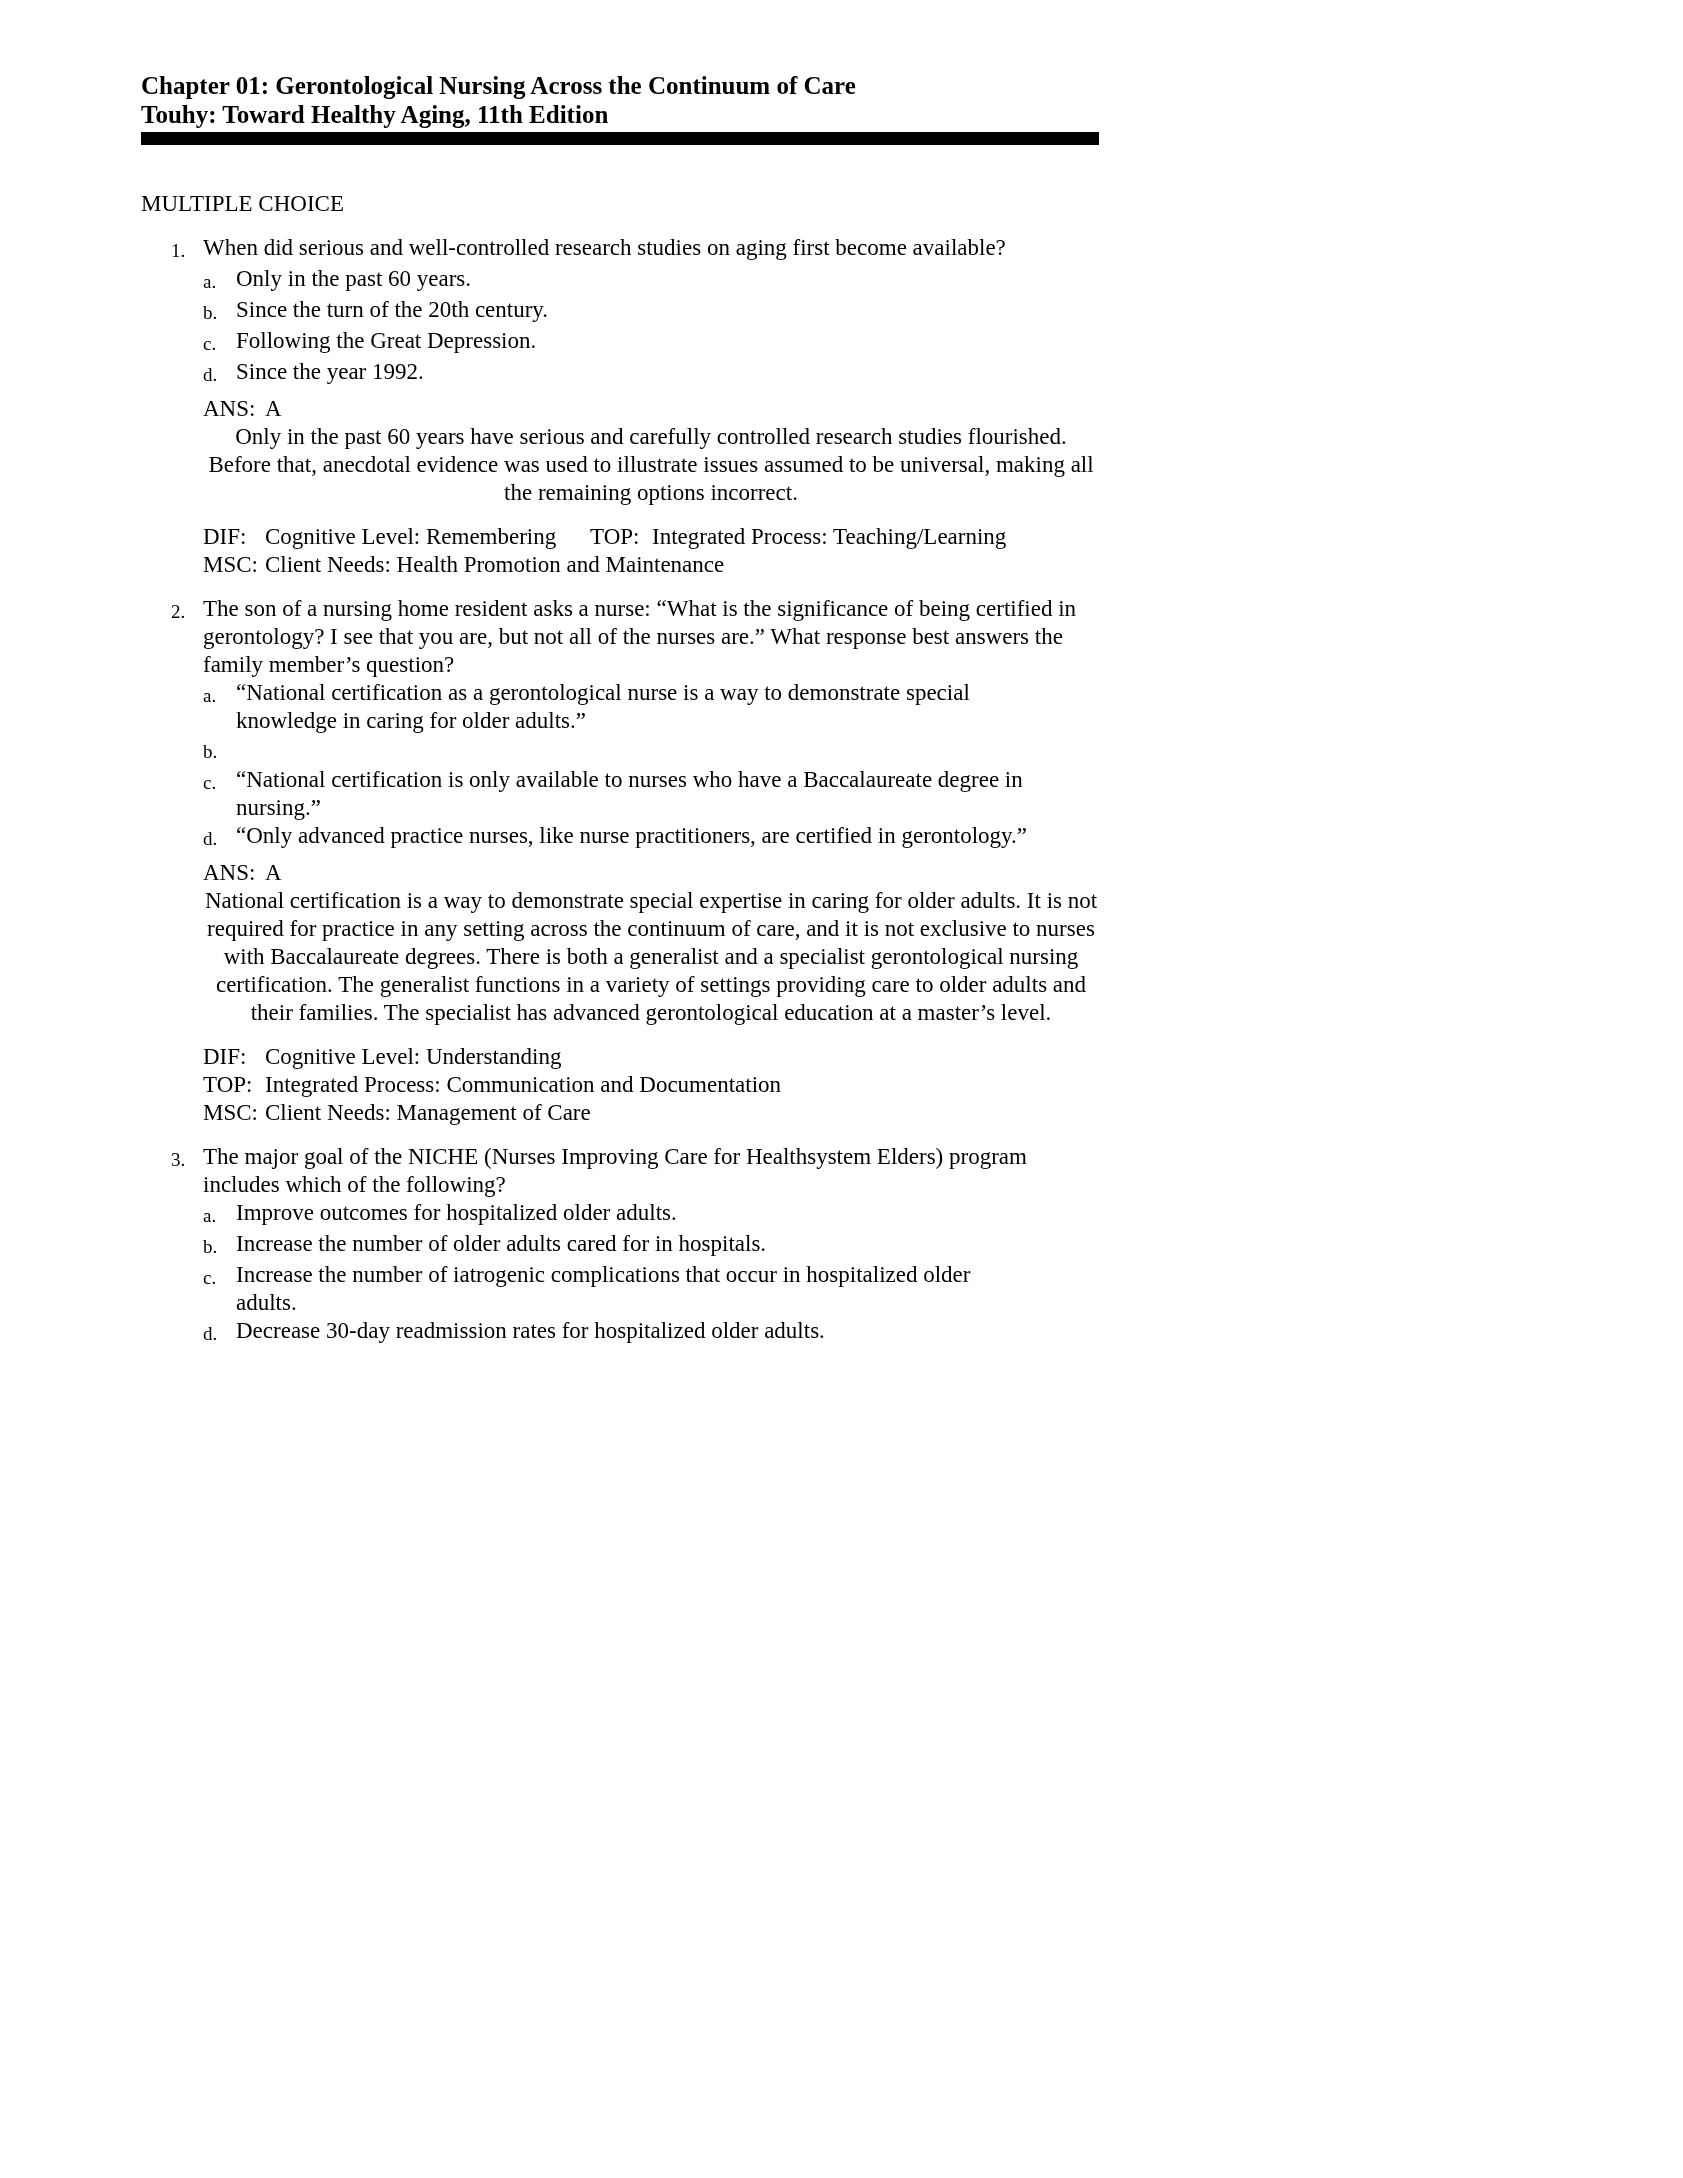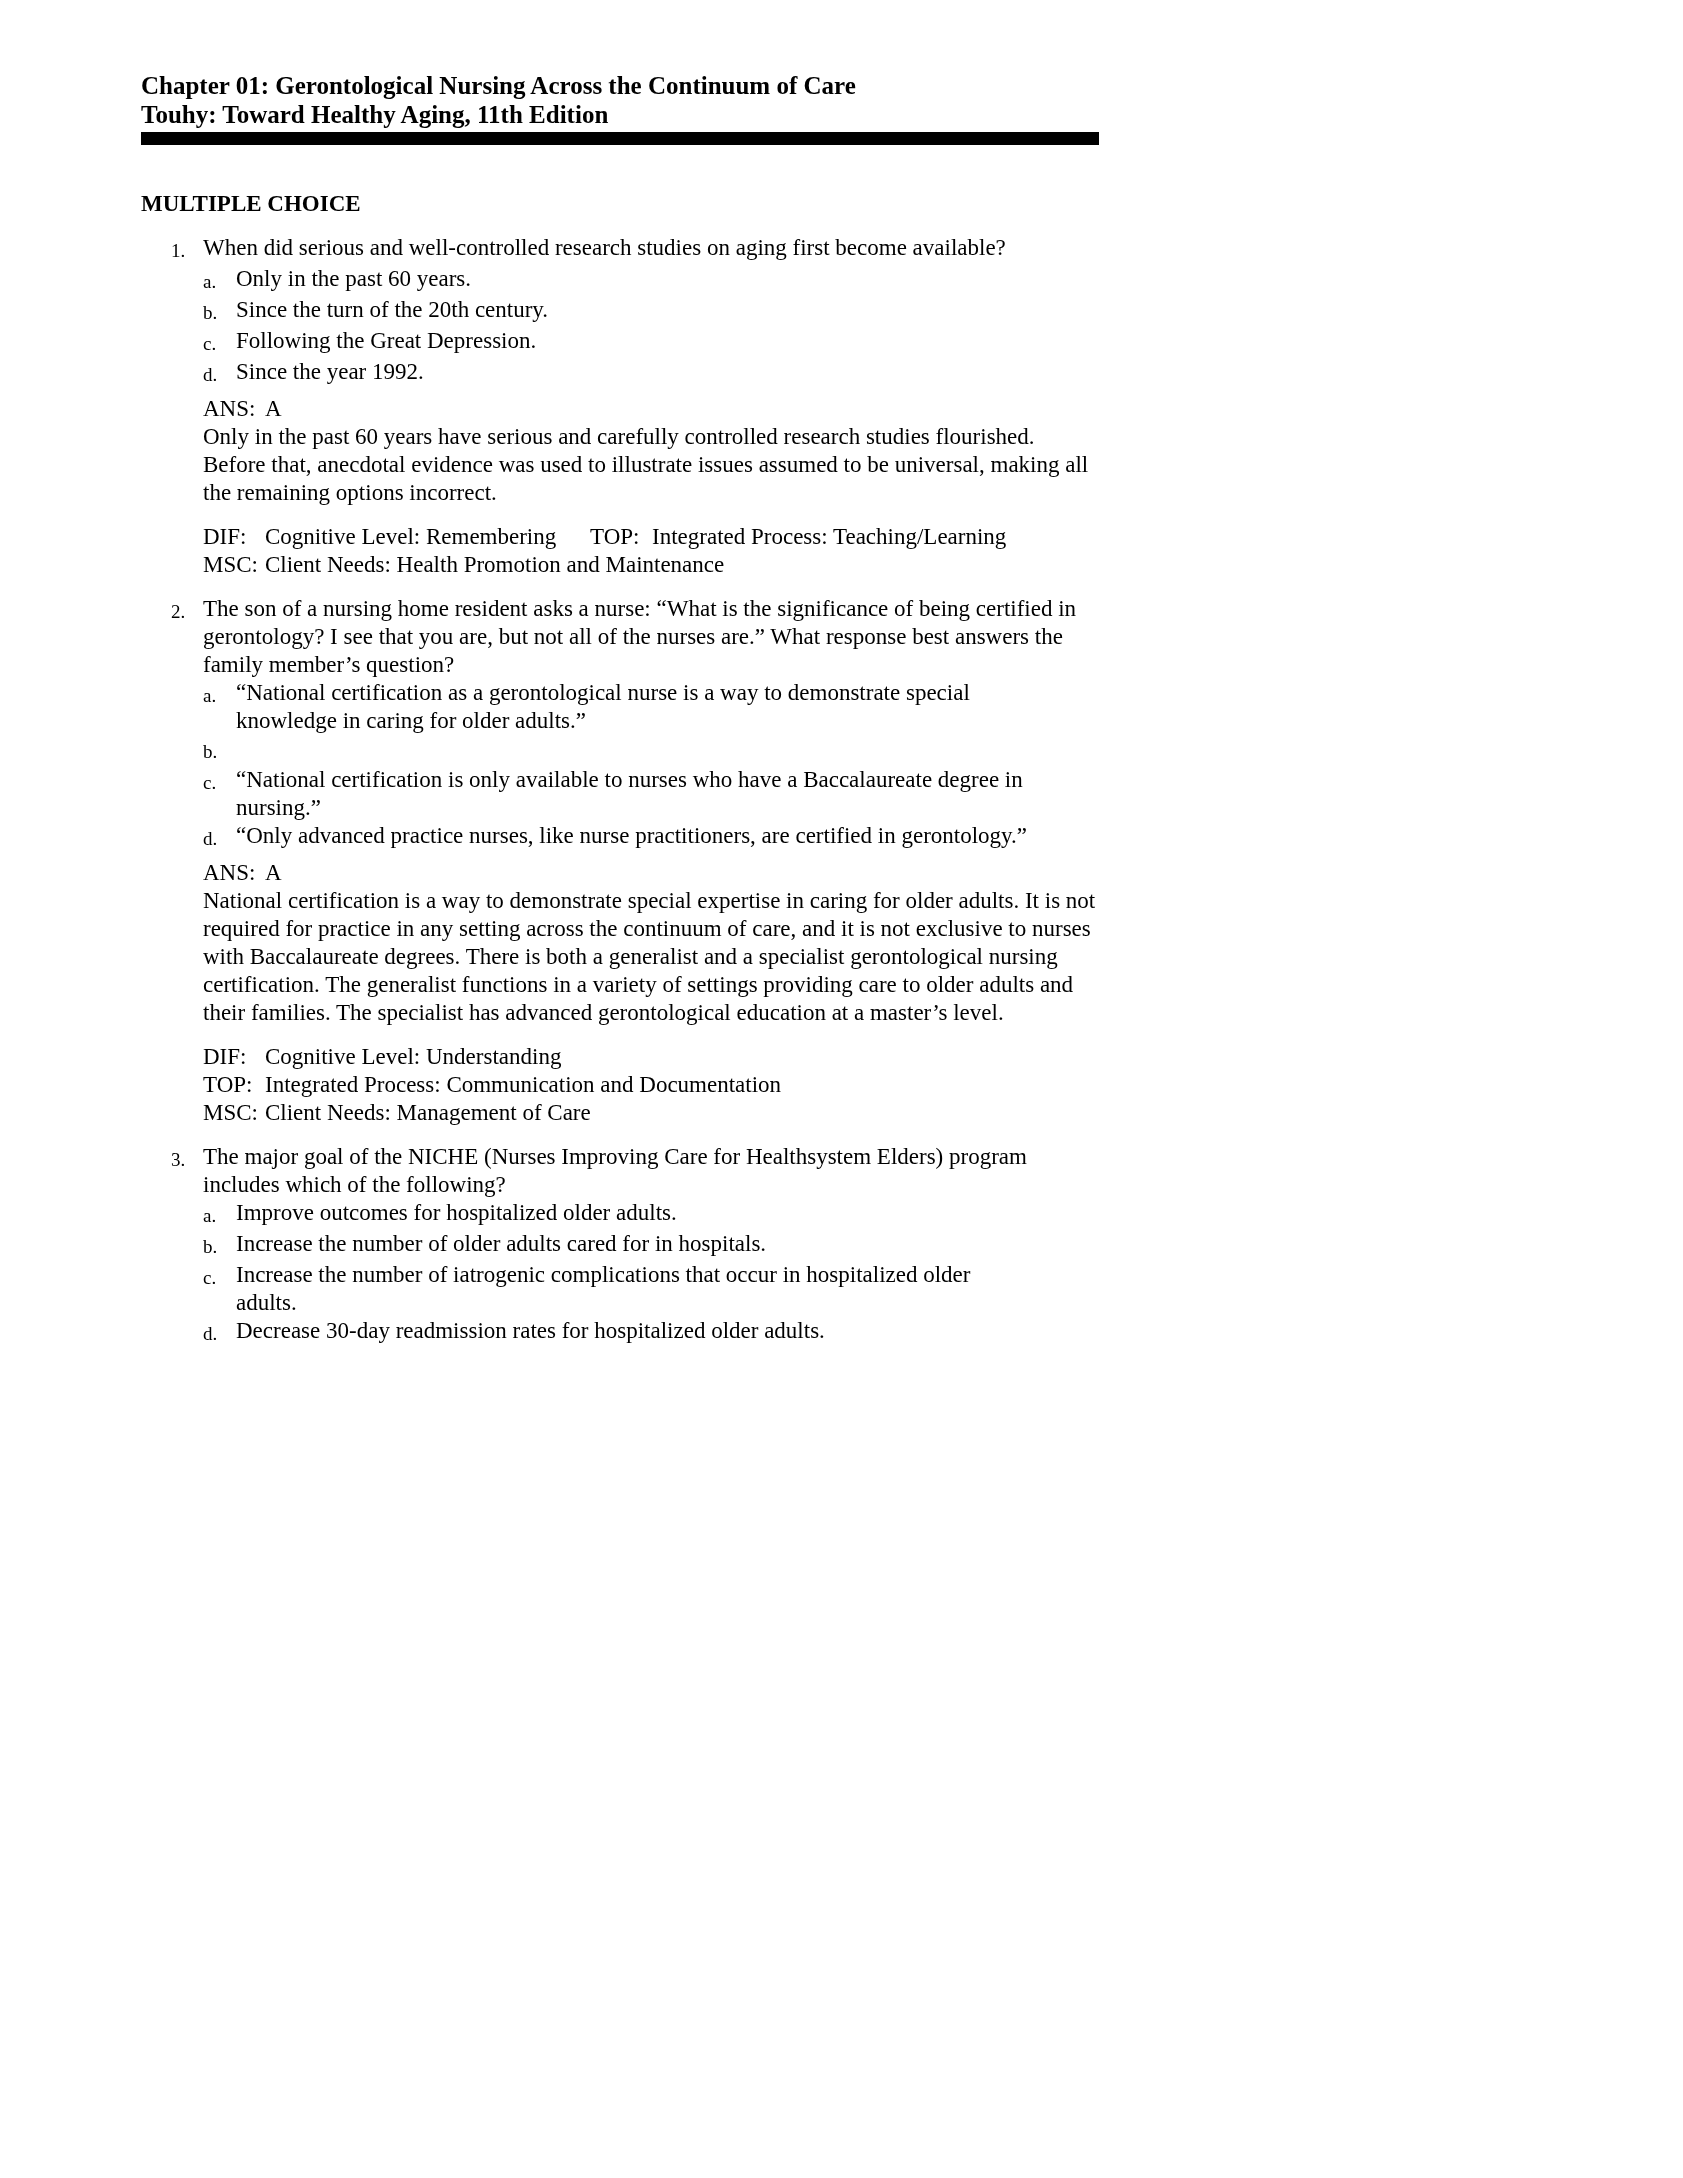--- a/index.html
+++ b/index.html
@@ -27,21 +27,21 @@
     line-height: 29px;
   }
   .header-rule {
     height: 13px;
     background: #000000;
     margin-top: 3px;
     width: 958px;
   }
 
   .section-heading {
-    font-weight: bold;
+    font-weight: normal;
     margin-top: 45px;
     margin-bottom: 10px;
   }
 
   .question { margin-top: 16px; }
 
   .q-row { display: flex; }
   .q-num {
     flex: none;
     width: 62px;
@@ -59,21 +59,21 @@
     font-size: 19px;
     padding-top: 3px;
   }
   .opt-text { width: 792px; }
 
   .answer-block {
     margin-left: 62px;
     margin-top: 6px;
   }
   .ans-label { display: inline-block; min-width: 62px; }
-  .rationale { width: 896px; }
+  .rationale { width: 896px; text-align: center; }
 
   .meta {
     margin-left: 62px;
     margin-top: 16px;
   }
   .meta-label { display: inline-block; min-width: 62px; }
   .meta-item + .meta-item { margin-left: 28px; }
 </style>
 </head>
 <body>

